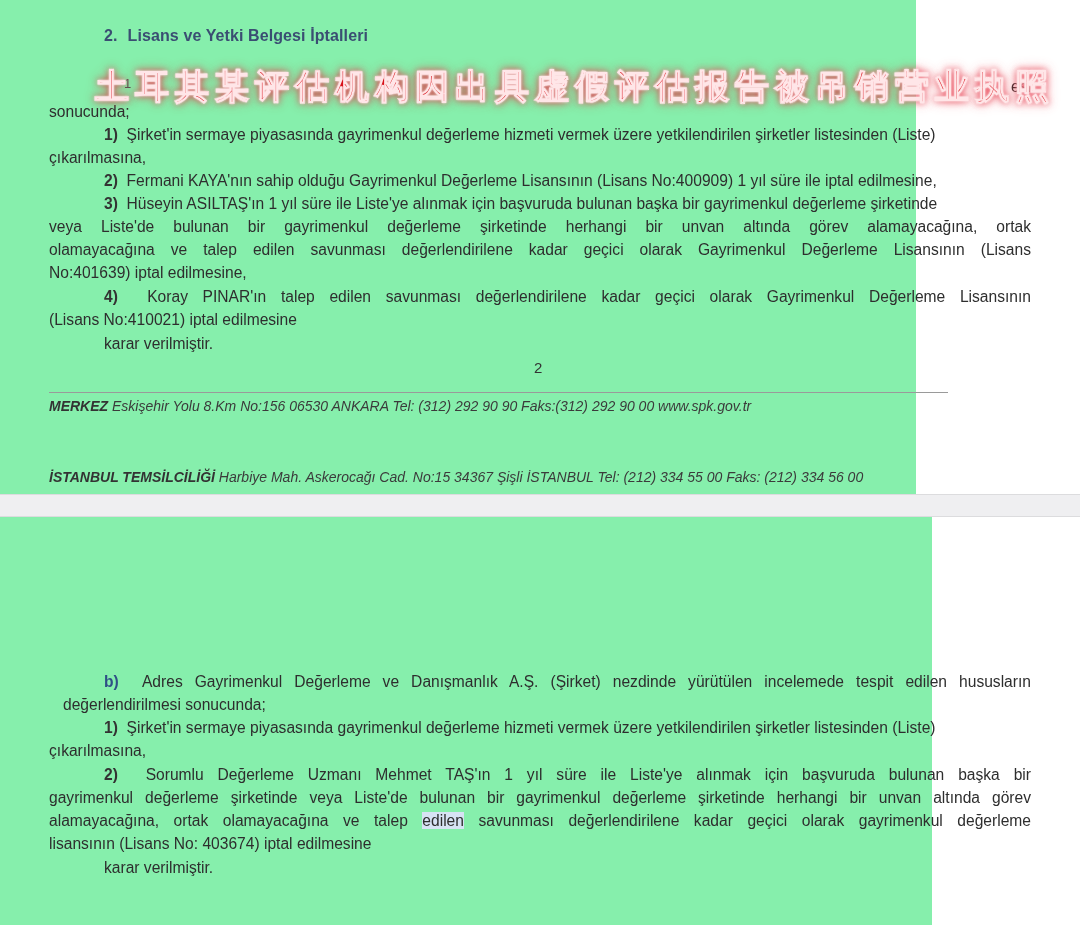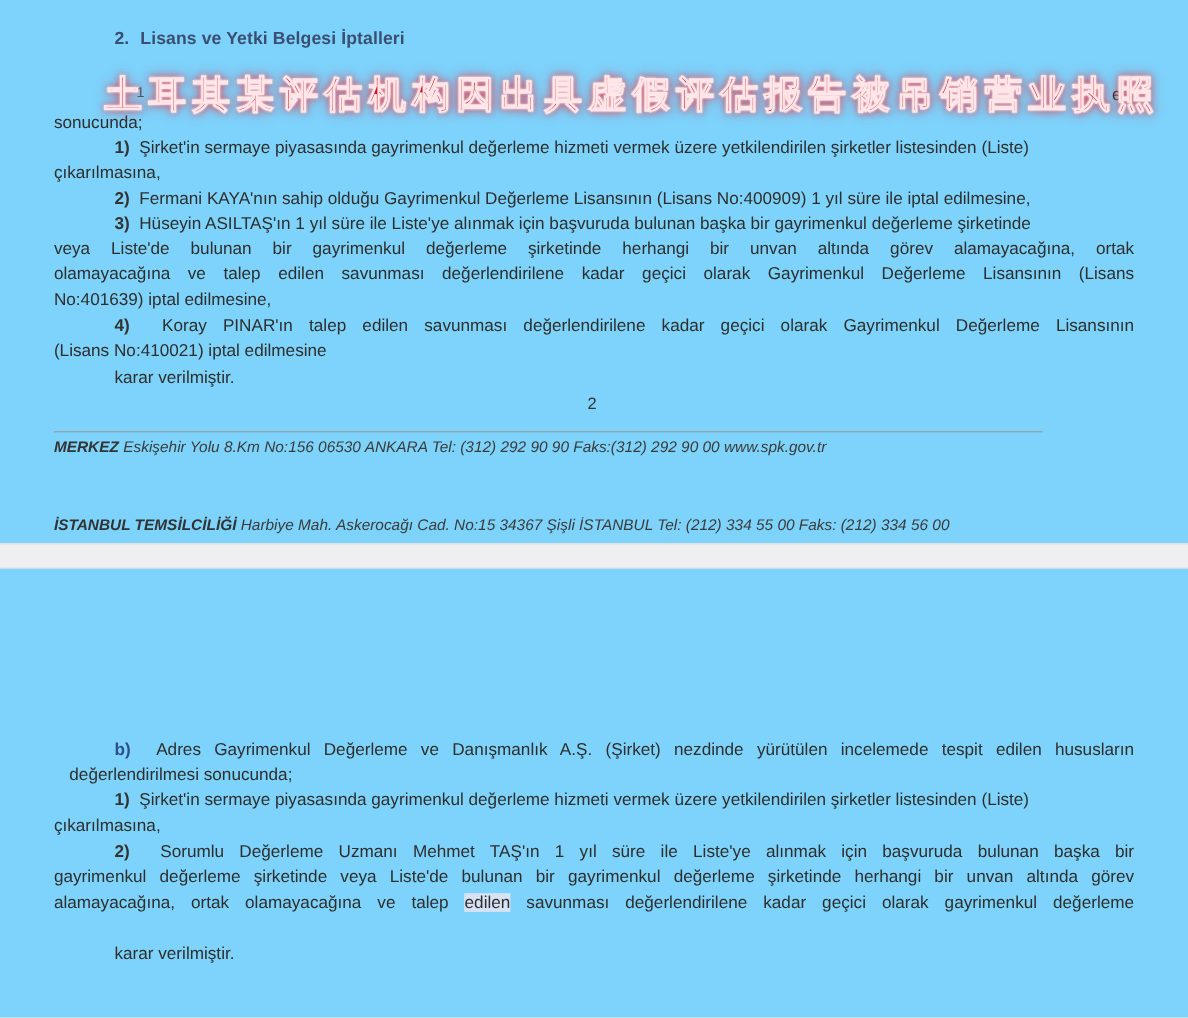--- a/index.html
+++ b/index.html
@@ -3,21 +3,21 @@
   <meta charset="utf-8">
   <style>
     html, body { margin: 0; padding: 0; }
     body {
       width: 1080px; height: 925px; overflow: hidden;
       background: #ffffff;
       font-family: "Liberation Sans", "DejaVu Sans", sans-serif;
       color: #2b2b2b;
       position: relative;
     }
-    .page { position: absolute; left: 0; width: 1080px; background: #7dd3fc; }
+    .page { position: absolute; left: 0; width: 916px; background: #86efac; }
     .page1 { top: 0; height: 494px; }
     .page-gap {
       position: absolute; left: 0; top: 494px; width: 1080px; height: 23px;
       background: #efeff1;
       border-top: 1px solid #dcdcde; border-bottom: 1px solid #dcdcde;
       box-sizing: border-box;
     }
     .page2 { top: 517px; height: 408px; padding-left: 16px; }
 
     .txt { position: absolute; font-size: 15.6px; line-height: 23px; white-space: nowrap; color: #2e2e2e; }
@@ -129,15 +129,16 @@
   <div class="txt justify" style="left:104px; top:246px; width:927px;">
     <span class="num">2)</span>&nbsp;
     <span>Sorumlu Değerleme Uzmanı Mehmet TAŞ'ın 1 yıl süre ile Liste'ye alınmak için başvuruda bulunan başka bir</span>
   </div>
   <div class="txt justify" style="left:49px; top:269px; width:982px;">gayrimenkul değerleme şirketinde veya Liste'de bulunan bir gayrimenkul değerleme şirketinde herhangi bir unvan altında görev</div>
   <div class="txt justify" style="left:49px; top:292px; width:982px;">
     <span>alamayacağına, ortak olamayacağına ve talep</span>
     <span class="hl">edilen</span>
     <span>savunması değerlendirilene kadar geçici olarak gayrimenkul değerleme</span>
   </div>
+  <div class="txt" style="left:49px; top:315px;">lisansının (Lisans No: 403674) iptal edilmesine</div>
 
   <div class="txt" style="left:104px; top:339px;">karar verilmiştir.</div>
 </div>
 
 </body></html>

